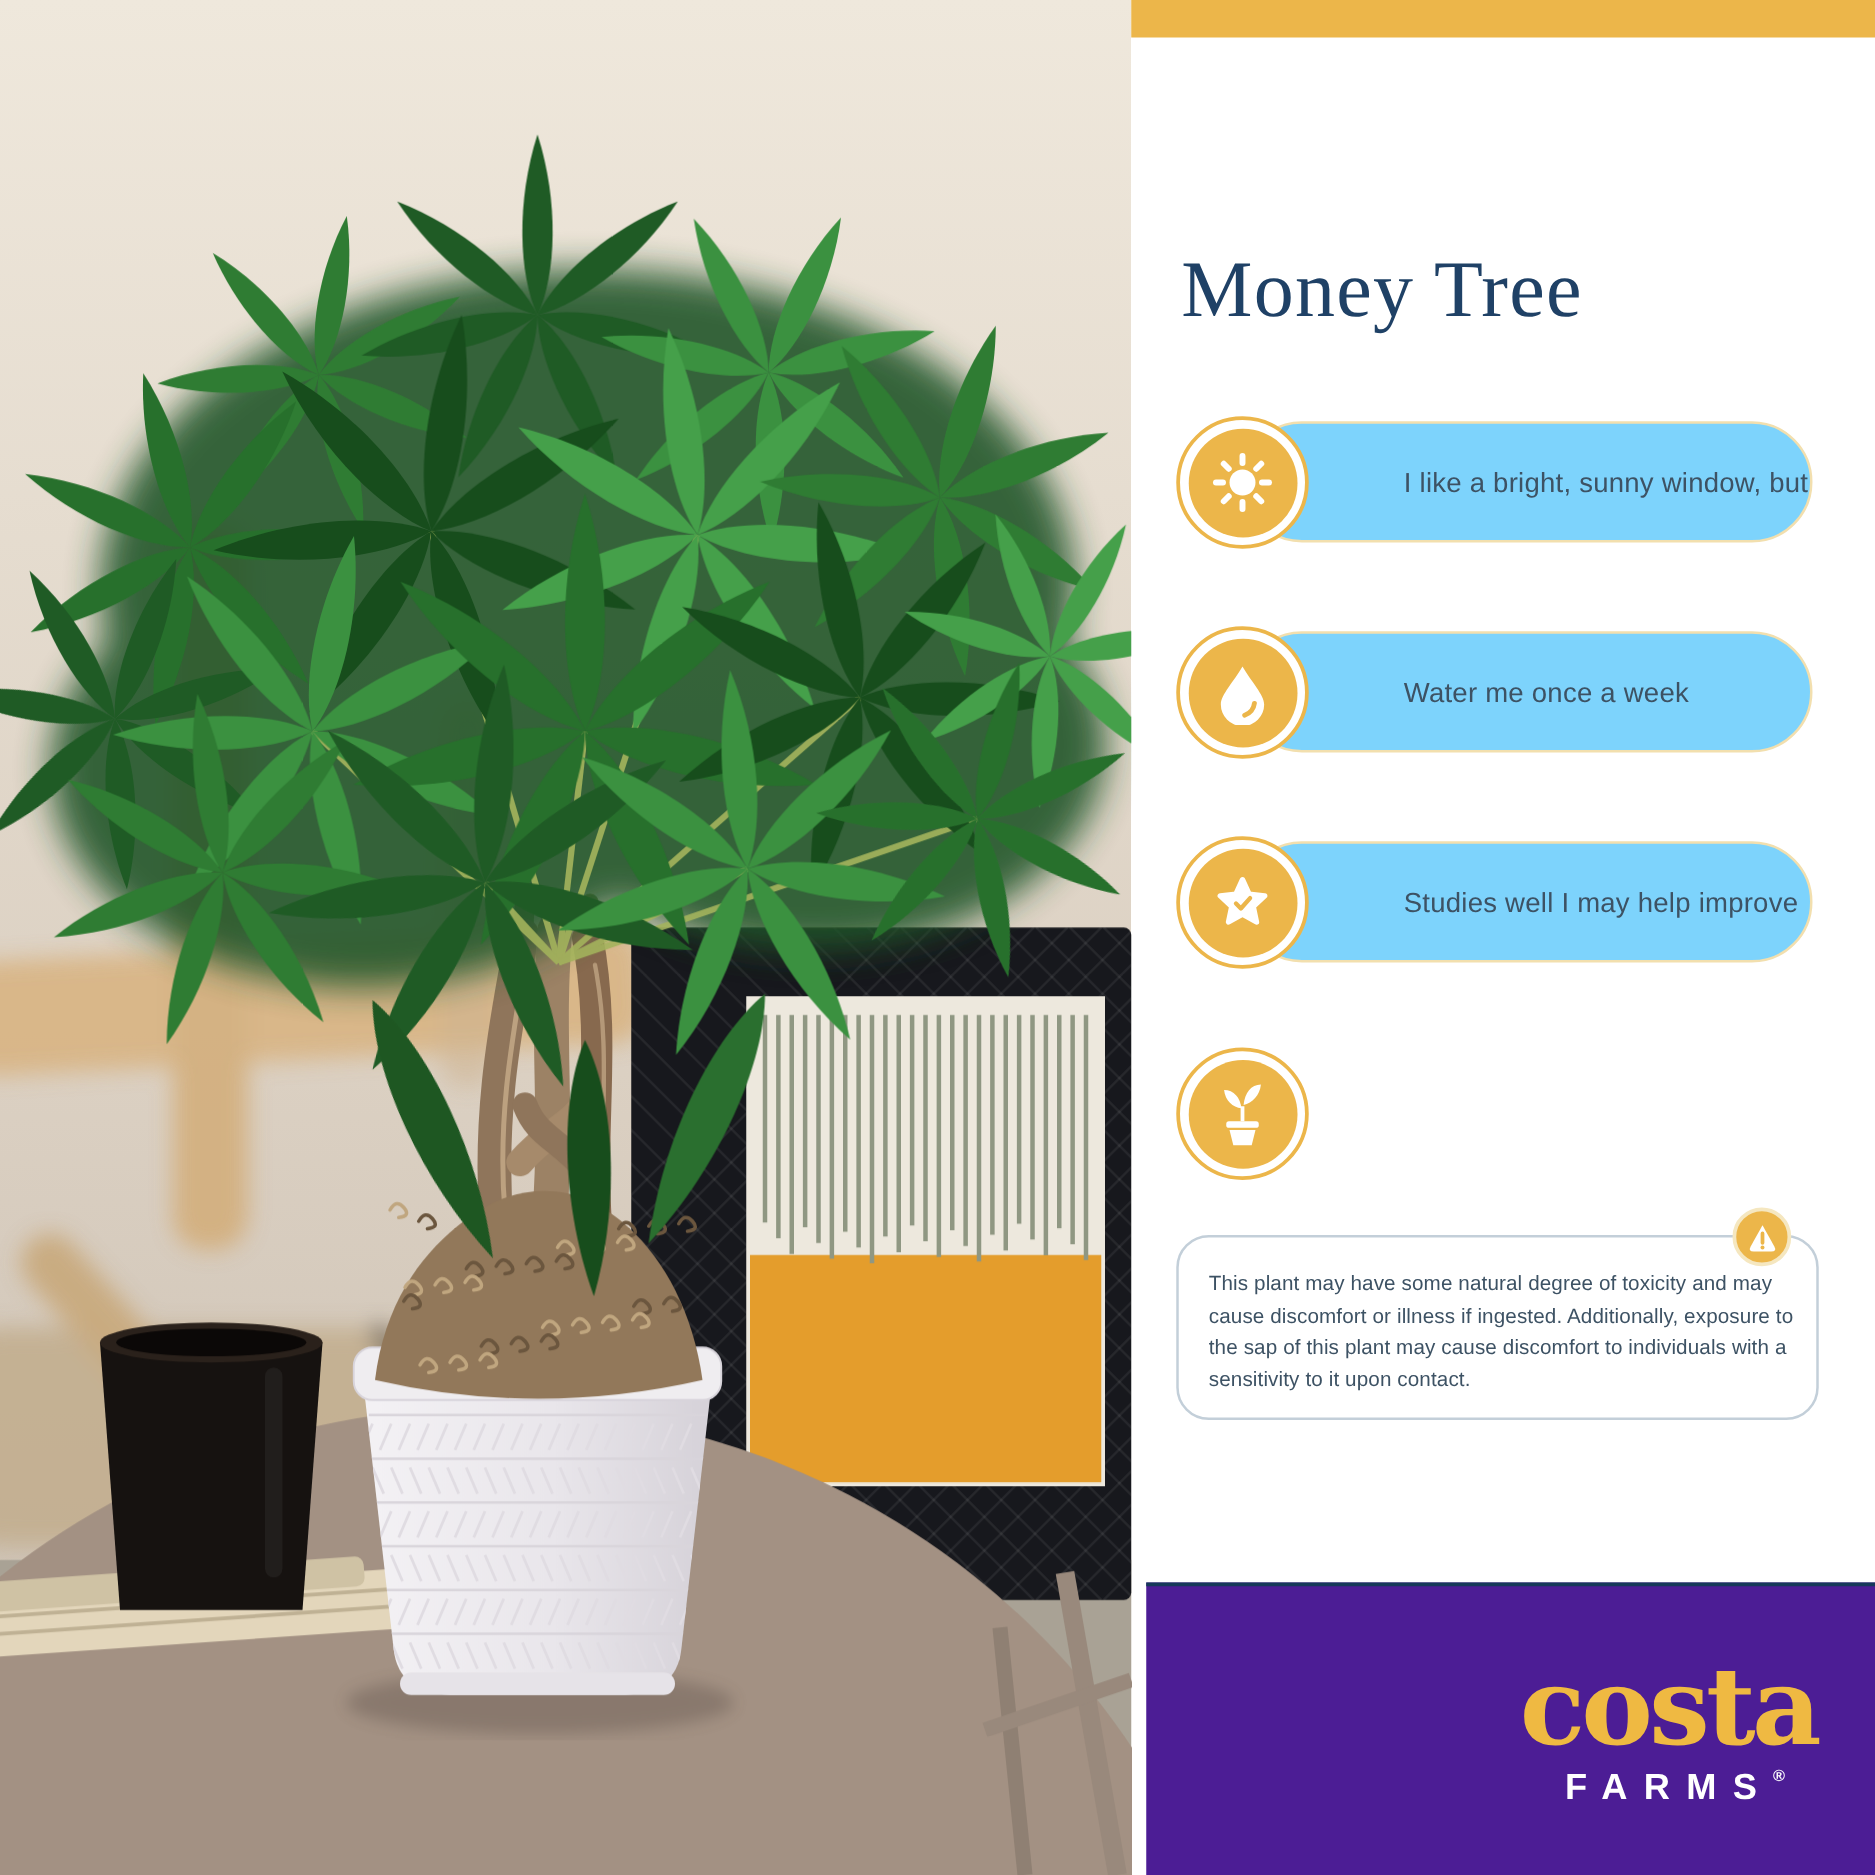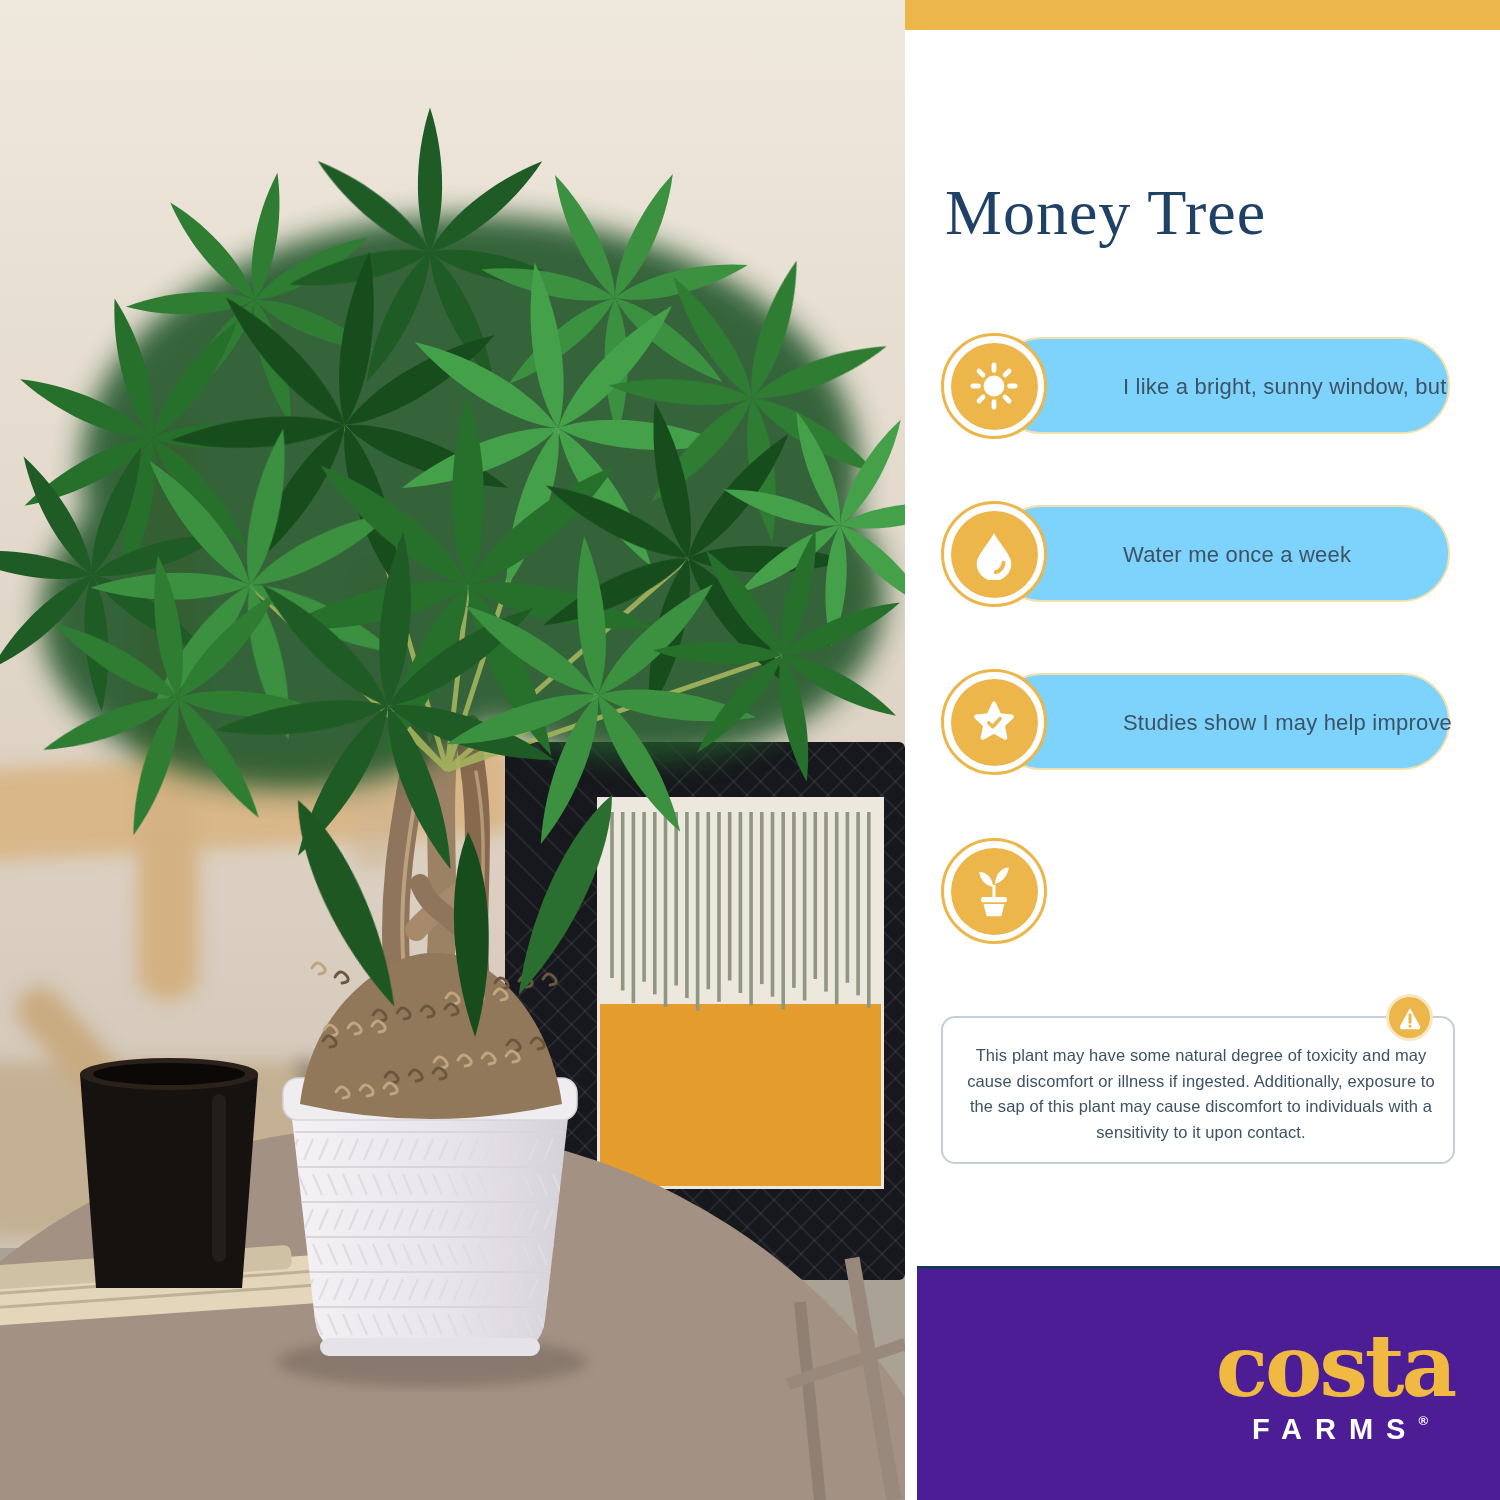--- a/index.html
+++ b/index.html
@@ -3,40 +3,40 @@
 <meta charset="utf-8">
 <style>
   html,body{margin:0;padding:0;background:#888;}
   .stage{position:relative;width:1500px;height:1500px;overflow:hidden;background:#fff;
          font-family:"Liberation Sans",sans-serif;}
   
   .photo{position:absolute;left:0;top:0;width:905px;height:1500px;}
   
   .panel{position:absolute;left:905px;top:0;width:595px;height:1500px;background:#ffffff;}
   .topbar{position:absolute;left:0;top:0;width:595px;height:30px;background:#ECB64A;}
-  .title{position:absolute;left:40px;top:176px;font-family:"Liberation Serif",serif;
+  .title{position:absolute;left:40px;top:195px;font-family:"Liberation Serif",serif;
          font-size:64px;color:#1F4166;letter-spacing:1px;white-space:nowrap;}
   
   .row{position:absolute;left:36px;width:515px;height:106px;}
   .row-1{top:333px}.row-2{top:501px}.row-3{top:669px}.row-4{top:838px}
   .pill{position:absolute;left:52px;top:4px;width:457px;height:97px;background:#7dd3fc;
         border:2px solid #F2DFAE;border-radius:52px;box-sizing:border-box;}
   .pill-text{position:absolute;left:128px;top:50%;transform:translateY(-50%);
         color:#3D5264;font-size:22px;line-height:31px;letter-spacing:.2px;}
   .pill-text span{display:block;white-space:nowrap;}
   .badge{position:absolute;left:0;top:0;width:106px;height:106px;border-radius:50%;
         border:3px solid #ECB64A;background:#fff;box-sizing:border-box;
         display:flex;align-items:center;justify-content:center;}
   .badge-inner{width:87px;height:87px;border-radius:50%;background:#ECB64A;
         display:flex;align-items:center;justify-content:center;}
   .badge-inner svg{width:52px;height:52px;display:block;}
   
-  .warnbox{position:absolute;left:36px;top:1016px;width:514px;height:148px;background:#fff;
-        border:2px solid #C3CFD9;border-radius:14px;box-sizing:border-box;
-        padding:25px 18px 0 24px;text-align:center;}
+  .warnbox{position:absolute;left:36px;top:988px;width:514px;height:148px;background:#fff;
+        border:2px solid #C3CFD9;border-radius:26px;box-sizing:border-box;
+        padding:25px 18px 0 24px;}
   .warn-text{color:#3D5264;font-size:16.5px;line-height:25.5px;letter-spacing:.1px;}
   .warn-badge{position:absolute;right:20px;top:-24px;width:47px;height:47px;border-radius:50%;
         background:#ECB64A;border:3px solid #F5E7C0;box-sizing:border-box;
         display:flex;align-items:center;justify-content:center;}
   .warn-badge svg{width:30px;height:30px;display:block;}
   
   .footer{position:absolute;left:12px;top:1266px;width:595px;height:234px;background:#4c1d95;
         border-top:3px solid #16395A;box-sizing:border-box;}
   .logo{position:absolute;left:288px;top:56px;width:260px;text-align:center;}
   .logo-name{font-family:"DejaVu Serif",serif;font-weight:bold;font-size:86px;line-height:82px;
@@ -485,21 +485,21 @@
           <path d="M0,-24 C8,-10 20,2 20,11 A20,20 0 1 1 -20,11 C-20,2 -8,-10 0,-24 Z" fill="#fff"></path>
           <path d="M11,10 A13,13 0 0 1 2,21" stroke="#ECB64A" stroke-width="4.5" fill="none" stroke-linecap="round"></path>
         </svg>
       </div>
         </div>
     </div>
 
     <div class="row row-3">
       <div class="pill">
         <div class="pill-text">
-          <span>Studies show I may help improve</span>
+          <span>Studies well I may help improve</span>
         </div>
       </div>
       <div class="badge">
           <div class="badge-inner">
         <svg viewBox="-30 -30 60 60">
           <path d="M0,-21 L6.2,-7.6 L20.5,-6.1 L9.9,3.8 L12.9,18 L0,10.8 L-12.9,18 L-9.9,3.8 L-20.5,-6.1 L-6.2,-7.6 Z" fill="#fff" stroke="#fff" stroke-width="5" stroke-linejoin="round"></path>
           <path d="M-6,1 L-1.5,5.5 L7,-4" stroke="#ECB64A" stroke-width="4" fill="none" stroke-linecap="round" stroke-linejoin="round"></path>
         </svg>
       </div>
         </div>

